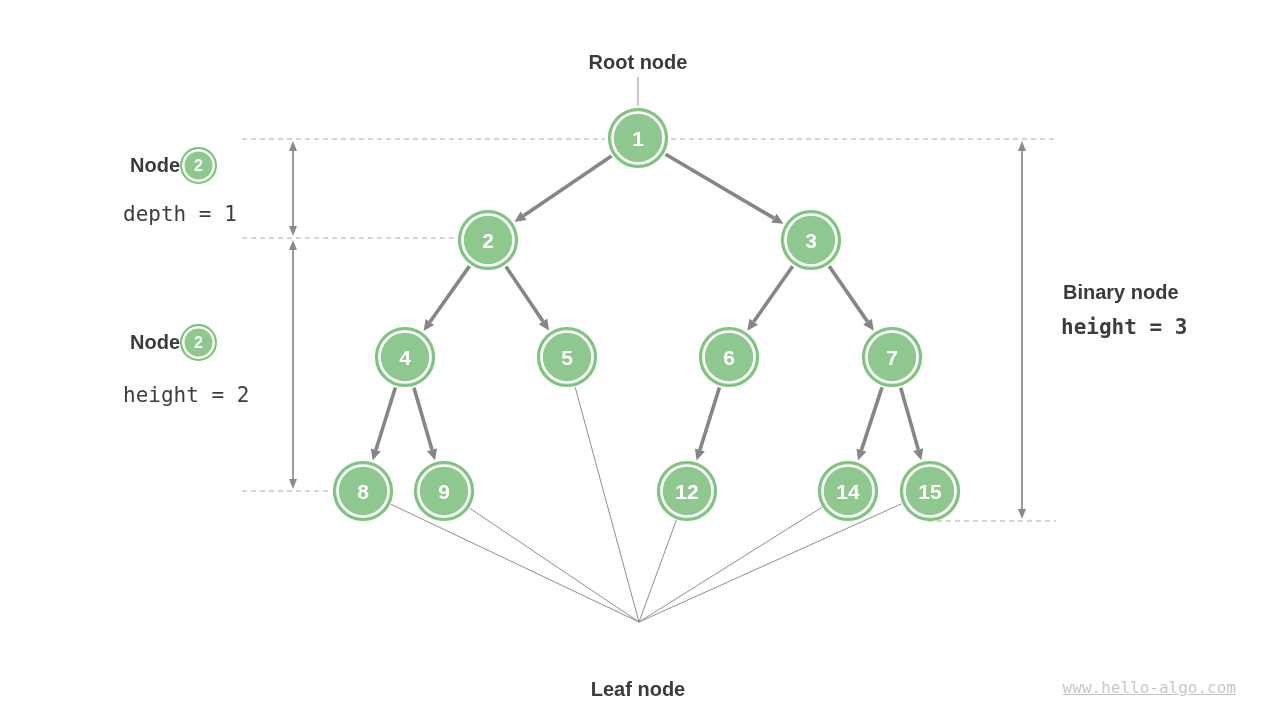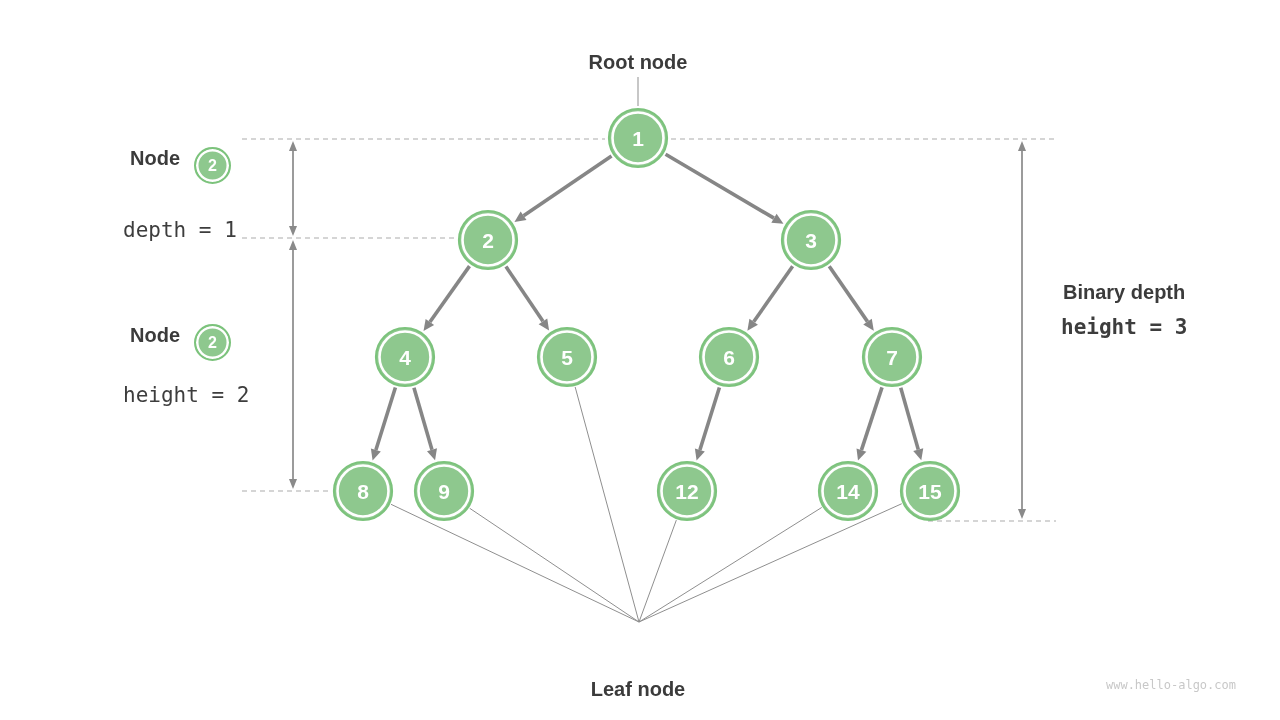--- a/index.html
+++ b/index.html
@@ -3,26 +3,26 @@
 <meta charset="utf-8">
 <style>
   html,body{margin:0;padding:0;background:#ffffff;}
   .stage{position:relative;width:1280px;height:720px;background:#ffffff;overflow:hidden;
          font-family:"Liberation Sans",sans-serif;}
   svg{position:absolute;left:0;top:0;}
   .lbl{position:absolute;color:#3b3b3b;font-weight:700;font-size:20px;white-space:nowrap;}
   .lbl.centered{transform:translateX(-50%);}
   .mono{position:absolute;color:#3d3d3d;font-weight:400;font-size:21px;white-space:nowrap;
         font-family:"DejaVu Sans Mono","Liberation Mono",monospace;}
-  .ann-row{position:absolute;display:flex;gap:14px;}
+  .ann-row{position:absolute;display:flex;align-items:center;}
   .badge{width:33px;height:33px;border-radius:50%;background:#8ec88e;border:2px solid #7cc37c;
          box-shadow:inset 0 0 0 2.5px #ffffff;display:flex;align-items:center;justify-content:center;
          color:#ffffff;font-weight:700;font-size:16px;}
-  .watermark{position:absolute;right:44px;top:678px;color:#c8c8c8;font-size:12px;
-             font-family:"DejaVu Sans Mono","Liberation Mono",monospace;}
+  .watermark{position:absolute;right:44px;top:678px;color:#c8c8c8;font-size:16px;
+             font-family:"DejaVu Sans Mono","Liberation Mono",monospace;text-decoration:underline;}
 </style>
 </head>
 <body>
 
 <div class="stage">
 
   <svg width="1280" height="720" viewBox="0 0 1280 720">
     <g>
         <line x1="242" y1="139" x2="605" y2="139" stroke="#ababab" stroke-width="1" stroke-dasharray="5 4"></line>
         <line x1="671" y1="139" x2="1056" y2="139" stroke="#ababab" stroke-width="1" stroke-dasharray="5 4"></line>
@@ -143,27 +143,27 @@
   <div class="lbl centered" style="left:638px;top:51px;">Root node</div>
 
   <div class="lbl centered" style="left:638px;top:631px;margin-top:47px;">Leaf node</div>
 
   <div class="ann-row" style="left:130px;top:147px;">
     <span class="lbl" style="position:static;">Node</span>
     <span class="badge">
         <span>2</span>
       </span>
   </div>
-  <div class="mono" style="left:123px;top:218px;">depth = 1</div>
+  <div class="mono" style="left:123px;top:202px;">depth = 1</div>
 
   <div class="ann-row" style="left:130px;top:324px;">
     <span class="lbl" style="position:static;">Node</span>
     <span class="badge">
         <span>2</span>
       </span>
   </div>
   <div class="mono" style="left:123px;top:383px;">height = 2</div>
 
-  <div class="lbl" style="left:1063px;top:281px;">Binary depth</div>
+  <div class="lbl" style="left:1063px;top:281px;">Binary node</div>
   <div class="mono" style="left:1061px;top:315px;font-weight:bold;">height = 3</div>
 
   <div class="watermark">www.hello-algo.com</div>
 </div>
 
 </body></html>

